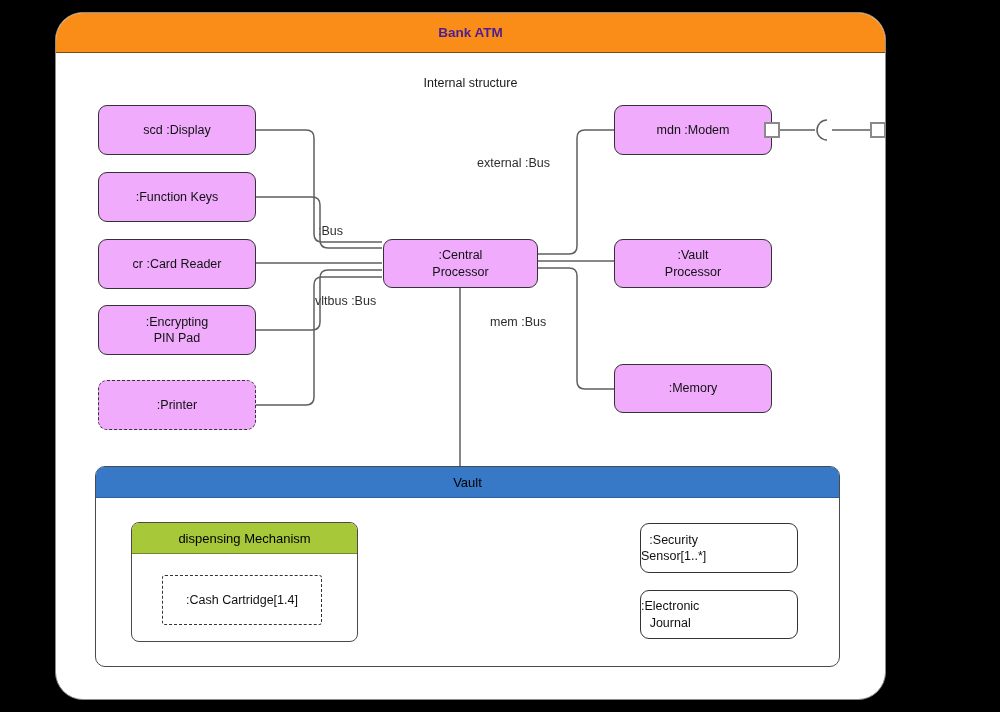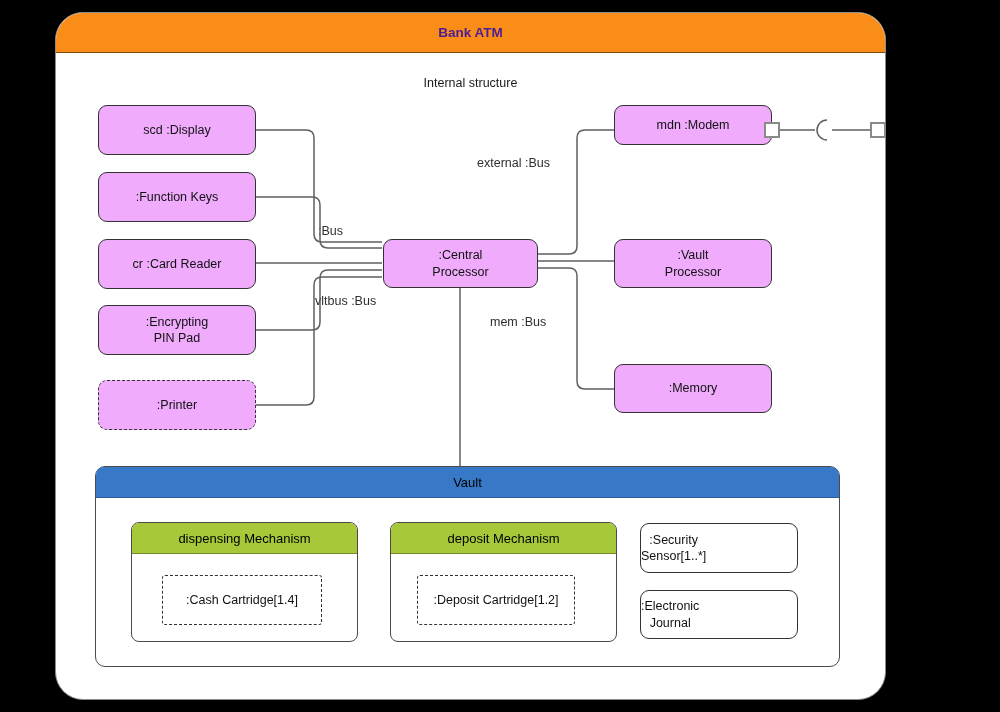--- a/index.html
+++ b/index.html
@@ -95,21 +95,21 @@
   <span>:Encrypting
 PIN Pad</span>
 </div>
 <div class="node dashed" style="left:98px;top:380px;width:158px;height:50px;">
   <span>:Printer</span>
 </div>
 <div class="node" style="left:383px;top:239px;width:155px;height:49px;">
   <span>:Central
 Processor</span>
 </div>
-<div class="node" style="left:614px;top:105px;width:158px;height:40px;align-items:center;">
+<div class="node" style="left:614px;top:105px;width:158px;height:50px;align-items:center;">
   <span>mdn :Modem</span>
 </div>
 <div class="node" style="left:614px;top:239px;width:158px;height:49px;">
   <span>:Vault
 Processor</span>
 </div>
 <div class="node" style="left:614px;top:364px;width:158px;height:49px;">
   <span>:Memory</span>
 </div>
 
@@ -125,28 +125,20 @@
 
   <div class="mech" style="left:35px;top:55px;">
     <div class="mech-header" style="background:#A6C839;">
       <span>dispensing Mechanism</span>
     </div>
     <div class="cartridge" style="left:30px;top:52px;width:160px;height:50px;">
       <span>:Cash Cartridge[1.4]</span>
     </div>
   </div>
 
-  <div class="mech" style="left:294px;top:55px;">
-    <div class="mech-header" style="background:#A6C839;">
-      <span>deposit Mechanism</span>
-    </div>
-    <div class="cartridge" style="left:26px;top:52px;width:158px;height:50px;">
-      <span>:Deposit Cartridge[1.2]</span>
-    </div>
-  </div>
 
   <div class="vault-node" style="left:544px;top:56px;width:158px;height:50px;">
     <span>:Security
 Sensor[1..*]</span>
   </div>
   <div class="vault-node" style="left:544px;top:123px;width:158px;height:49px;">
     <span>:Electronic
 Journal</span>
   </div>
 </div>

